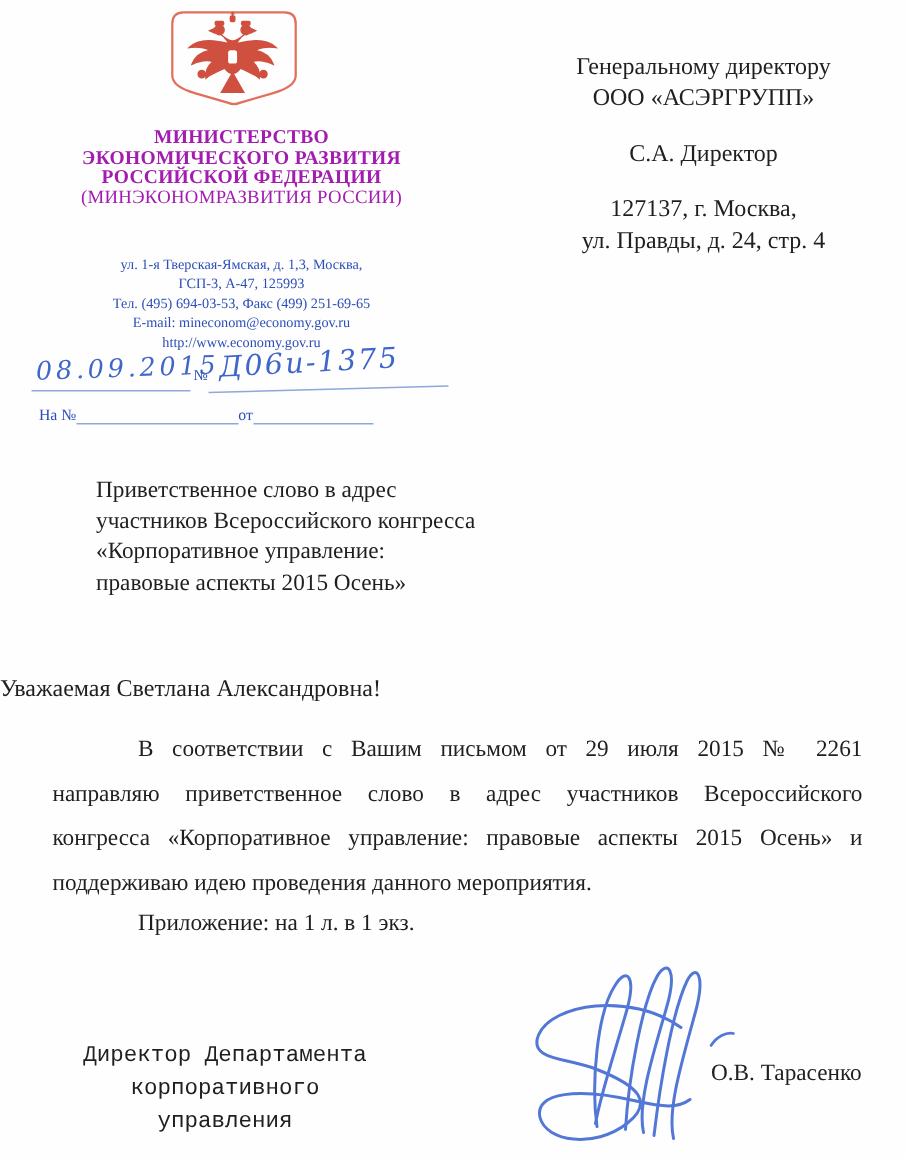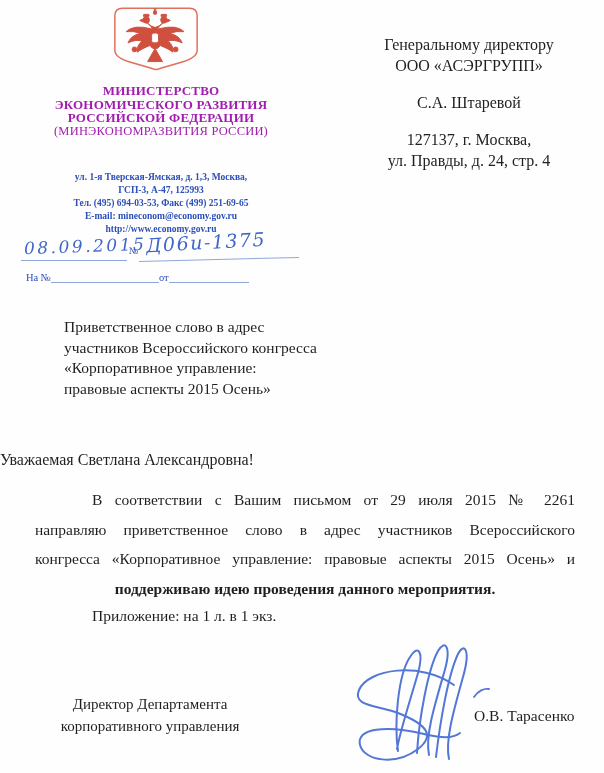--- a/index.html
+++ b/index.html
@@ -9,21 +9,21 @@
   }
   
   .emblem{position:absolute;left:113px;top:6px;width:86px;height:70px;}
   .ministry{
     position:absolute;left:16px;top:84px;width:290px;text-align:center;
     color:#a21caf;font-weight:bold;font-size:13px;line-height:13.5px;letter-spacing:.2px;
   }
   .ministry .short{font-weight:normal;font-size:12.5px;}
   .contact{
     position:absolute;left:16px;top:171px;width:290px;text-align:center;
-    color:#2b4eb8;font-size:9.5px;line-height:13px;font-weight:bold;
+    color:#2b4eb8;font-size:9.5px;line-height:13px;
   }
   
   .hand{color:#3f66c9;font-style:italic;font-family:"DejaVu Serif",serif;}
   .hand-date{position:absolute;left:24px;top:236px;font-size:17px;letter-spacing:2.5px;transform:rotate(-2deg);}
   .hand-number{position:absolute;left:146px;top:231px;font-size:19px;letter-spacing:1.5px;transform:rotate(-3deg);}
   .num-symbol{position:absolute;left:129px;top:245px;color:#2b4eb8;font-size:10px;}
   .u-line{position:absolute;height:1px;background:#8fa8d8;}
   .u-date{left:21px;top:260px;width:106px;}
   .u-num{left:139px;top:259px;width:160px;transform:rotate(-1.5deg);}
   
@@ -41,24 +41,24 @@
   }
   .recipient .gap{height:16px;}
   
   .subject{position:absolute;left:64px;top:317px;width:310px;font-size:15.5px;line-height:20.5px;}
   
   .salutation{position:absolute;left:0;top:451px;width:580px;font-size:16px;}
   
   .body-text{position:absolute;left:35px;top:491px;width:540px;font-size:15.5px;}
   .body-line{height:29.5px;text-align:justify;text-align-last:justify;}
   .body-line.first{text-indent:57px;font-family:Liberation Serif, serif;}
-  .body-line.last{text-align:center;text-align-last:auto;font-weight:bold;}
+  .body-line.last{text-align:left;text-align-last:auto;}
   .attachment{position:absolute;left:35px;top:607px;width:540px;font-size:15.5px;text-indent:57px;}
   
-  .sig-title{position:absolute;left:52px;top:693px;width:196px;text-align:center;font-size:15px;line-height:22px;}
+  .sig-title{position:absolute;left:52px;top:693px;width:196px;text-align:center;font-size:15px;line-height:22px;font-family:Liberation Mono, monospace;}
   .sig-name{position:absolute;left:474px;top:707px;font-size:15.5px;}
   .sig-script{position:absolute;left:334px;top:633px;width:175px;height:140px;}
 </style>
 </head>
 <body>
 
 <div class="page">
 
   <div class="emblem">
     <svg width="86" height="70" viewBox="0 0 92 74" xmlns="http://www.w3.org/2000/svg">
@@ -111,21 +111,21 @@
     <span>На №</span>
     <span class="fill f1"></span>
     <span>от</span>
     <span class="fill f2"></span>
   </div>
 
   <div class="recipient">
     <div>Генеральному директору</div>
     <div>ООО «АСЭРГРУПП»</div>
     <div class="gap"></div>
-    <div>С.А. Штаревой</div>
+    <div>С.А. Директор</div>
     <div class="gap"></div>
     <div>127137, г. Москва,</div>
     <div>ул. Правды, д. 24, стр. 4</div>
   </div>
 
   <div class="subject">
     <div>Приветственное слово в адрес</div>
     <div>участников Всероссийского конгресса</div>
     <div>«Корпоративное управление:</div>
     <div>правовые аспекты 2015 Осень»</div>

